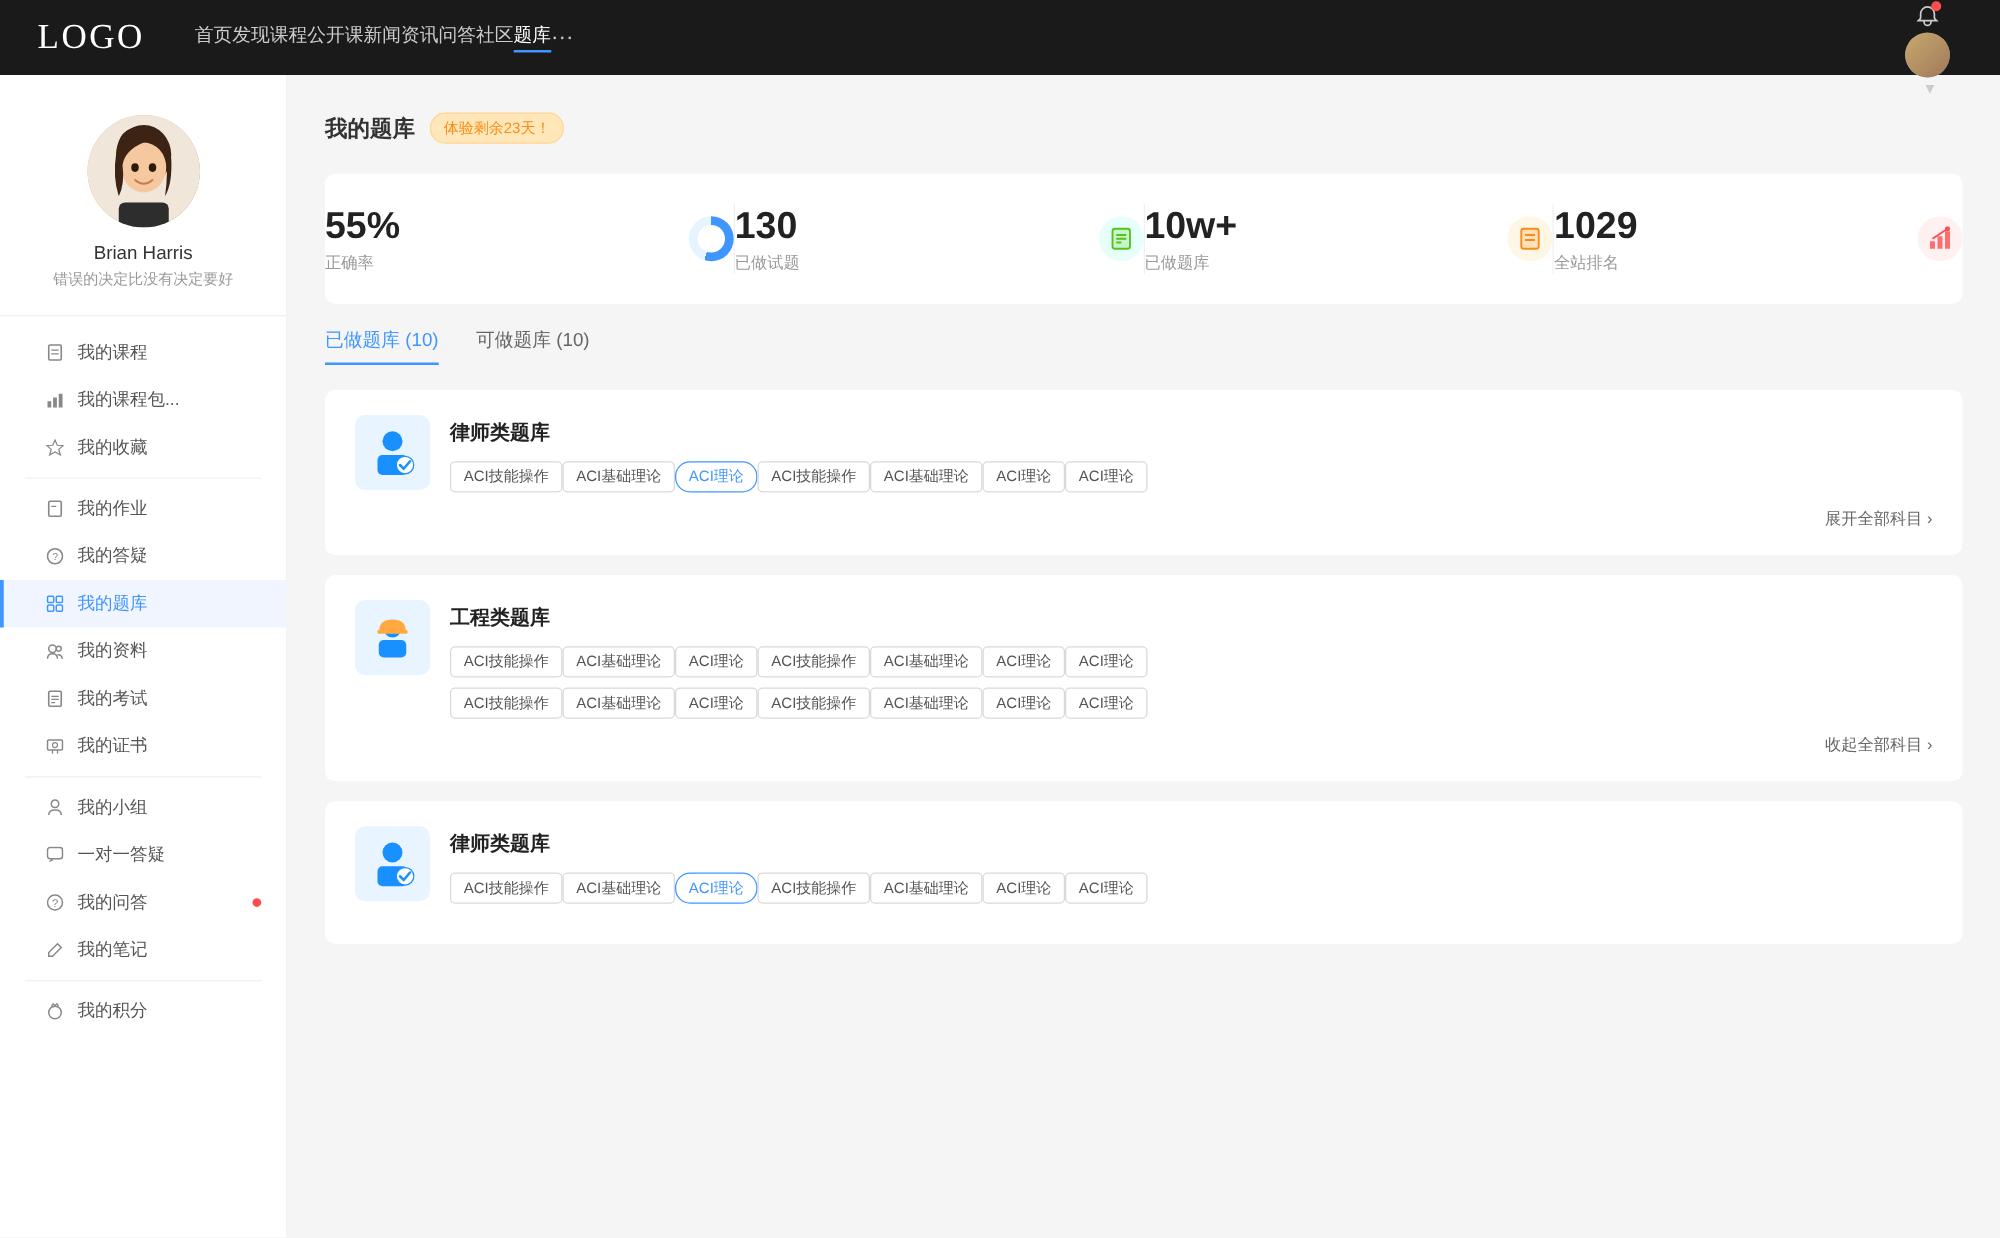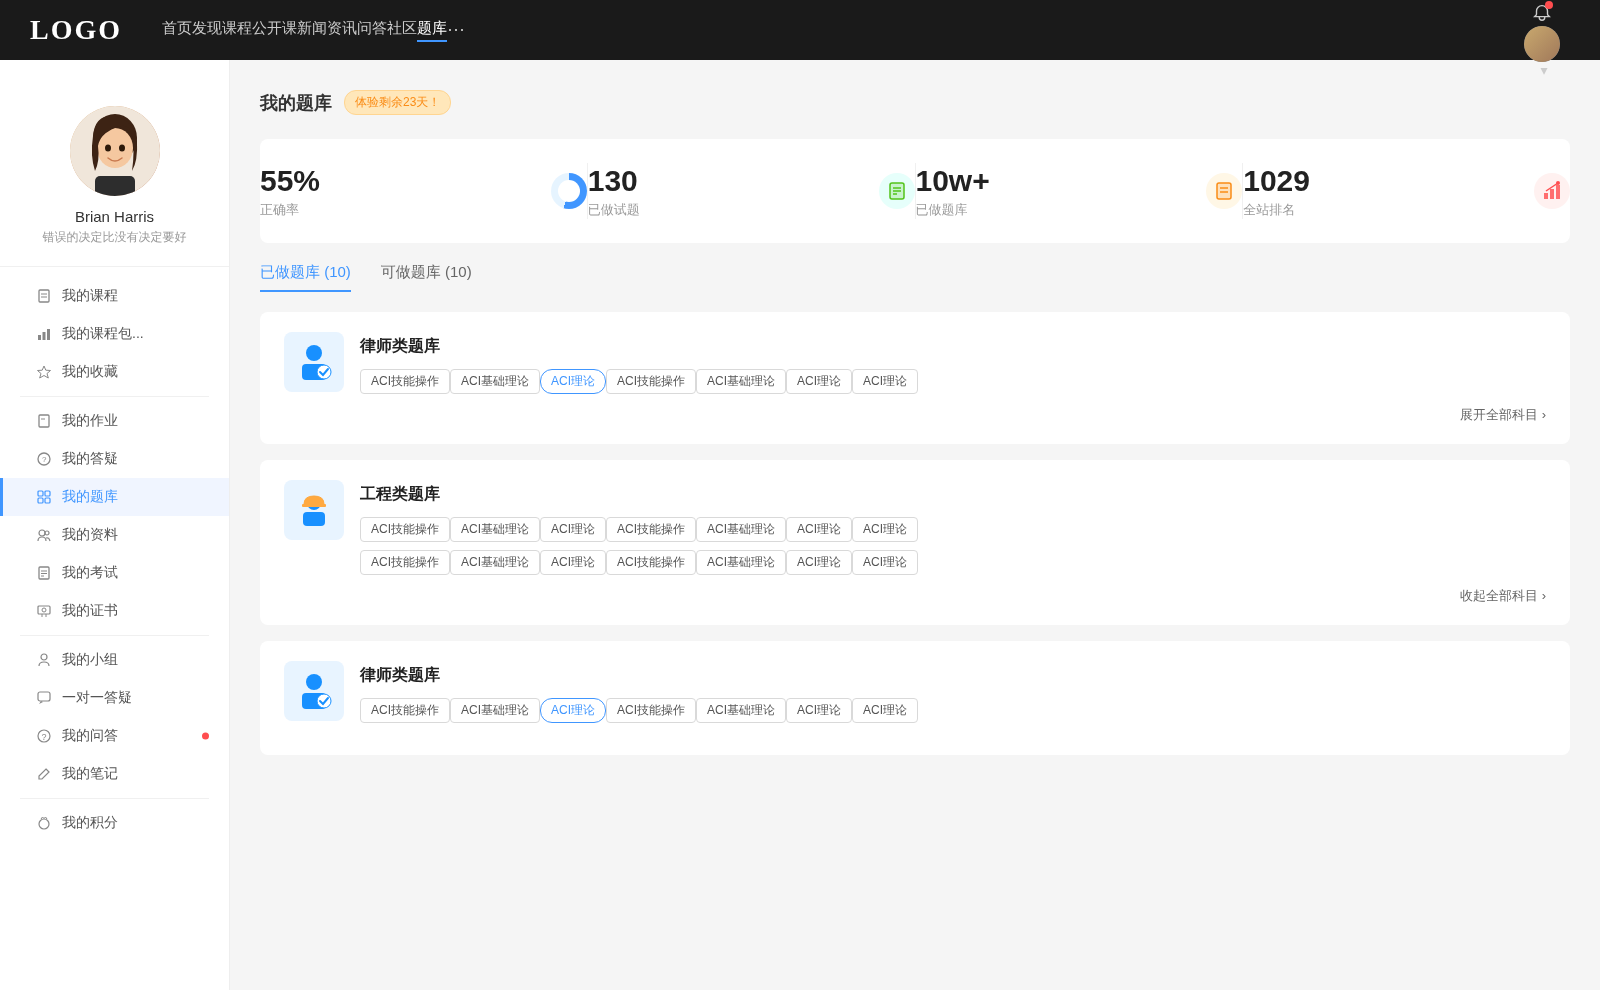--- a/index.html
+++ b/index.html
@@ -12,21 +12,21 @@
       display: flex;
       align-items: center;
       padding: 0 30px;
       position: fixed;
       top: 0; left: 0; right: 0;
       z-index: 100;
     }
     .navbar-logo {
       color: white;
       font-size: 28px;
-      font-weight: bold;
+      font-weight: normal;
       letter-spacing: 2px;
       margin-right: 40px;
       font-family: serif;
     }
     .navbar-links {
       display: flex;
       flex: 1;
     }
     .navbar-link {
       color: #ccc;
@@ -81,21 +81,21 @@
     .layout {
       display: flex;
       margin-top: 60px;
       min-height: calc(100vh - 60px);
     }
 
     
     .sidebar {
       width: 230px;
       background: #fff;
-      padding: 46px 0 20px;
+      padding: 32px 0 20px;
       flex-shrink: 0;
       border-right: 1px solid #eee;
       min-height: calc(100vh - 60px);
     }
     .sidebar-profile {
       display: flex;
       flex-direction: column;
       align-items: center;
       padding: 0 20px 20px;
       border-bottom: 1px solid #f0f0f0;

